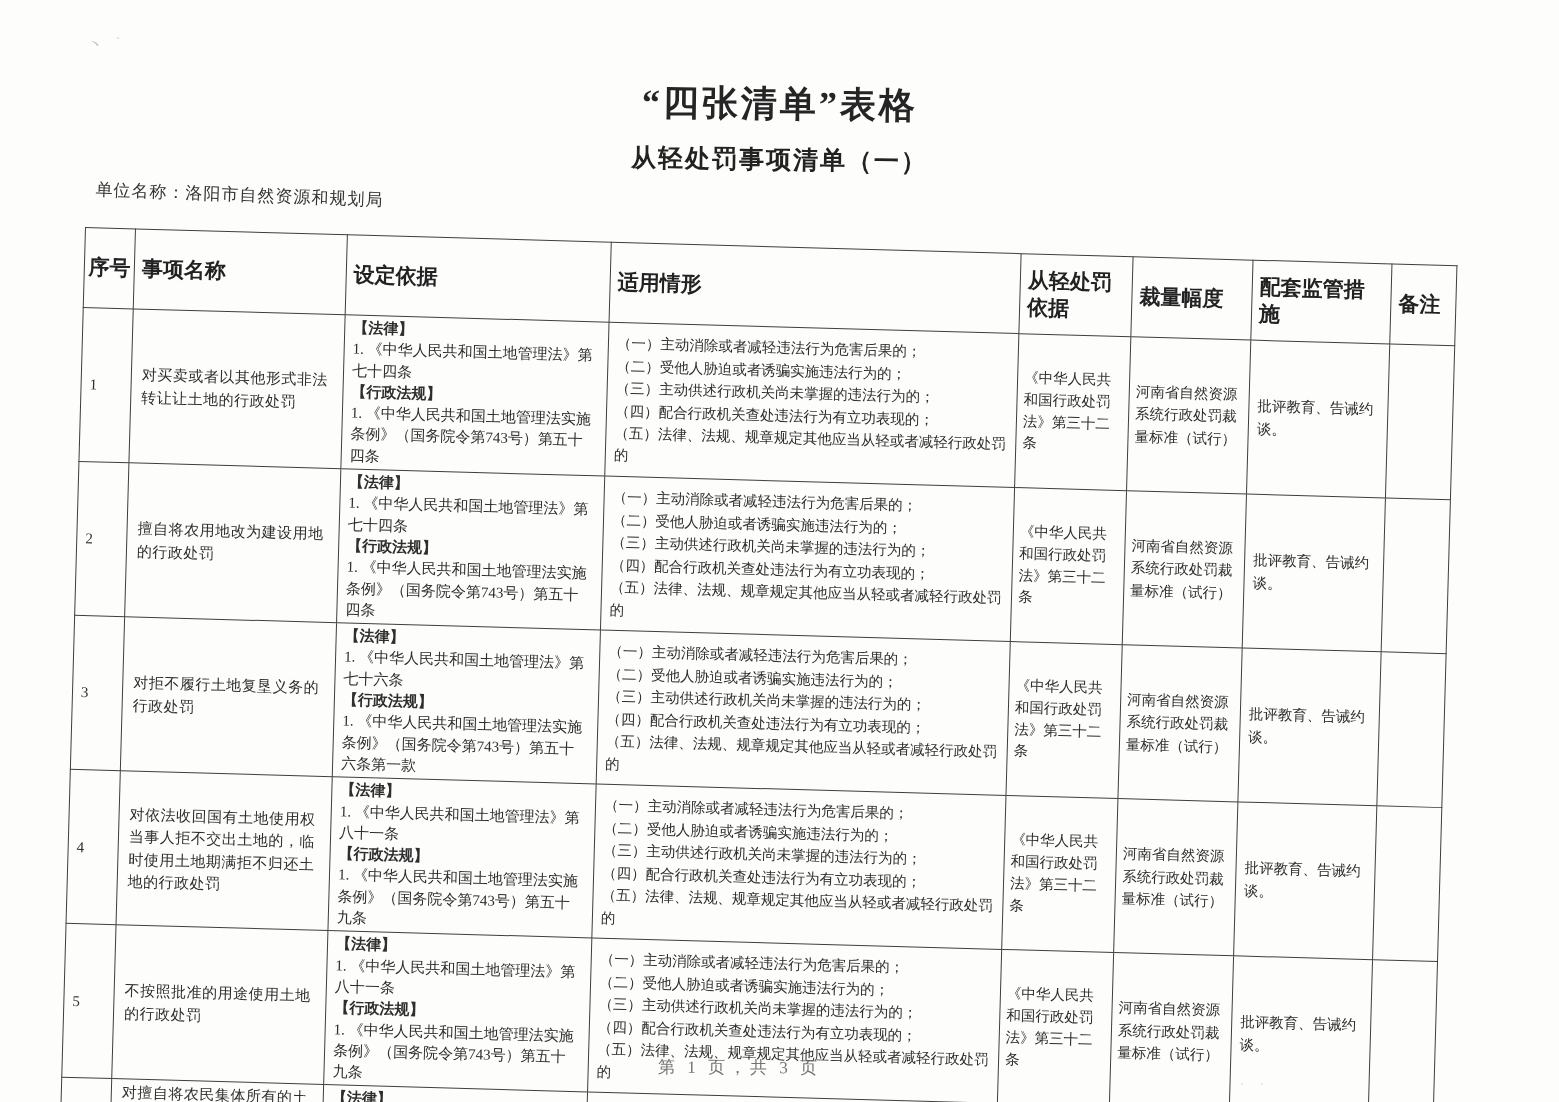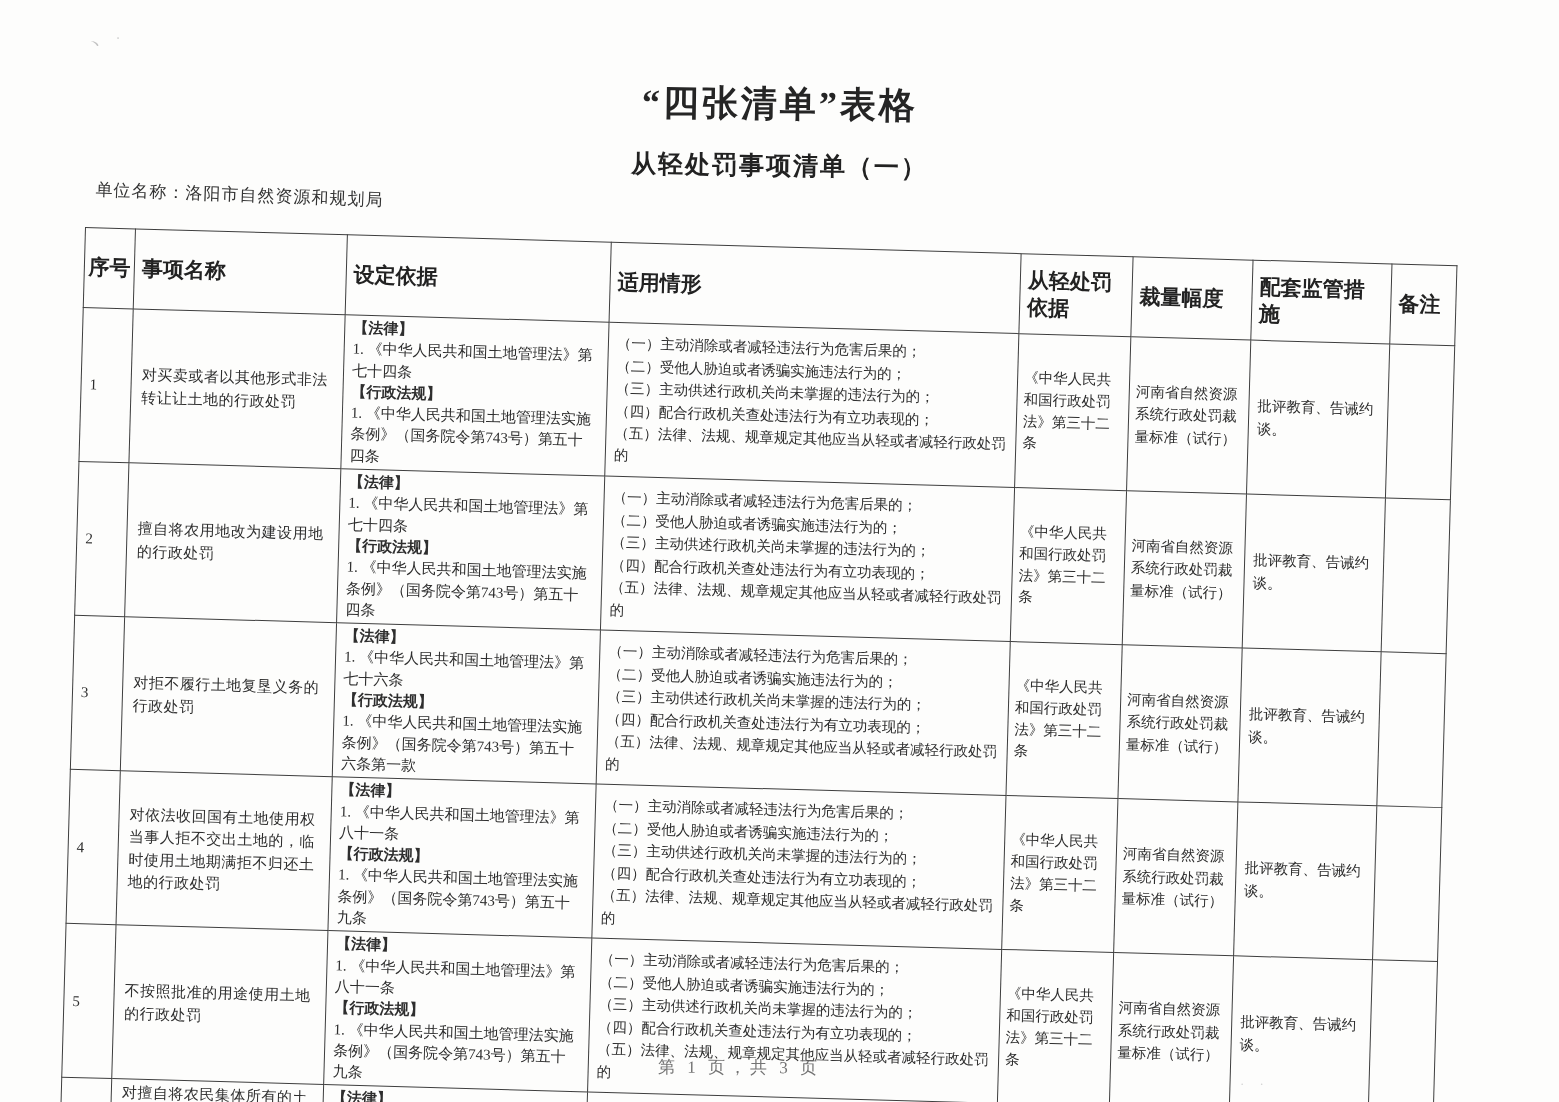--- a/index.html
+++ b/index.html
@@ -16,21 +16,21 @@
   .pencil.tl{left:88px;top:32px;transform:rotate(-14deg);}
   .pencil.br{left:1240px;top:1076px;color:#d4d4d4;}
 
   
   .title-block{position:absolute;left:0;top:80px;width:100%;text-align:center;}
   .title-block .t1{
     display:inline-block;font-size:36px;font-weight:600;letter-spacing:3px;
     color:#252525;transform:rotate(0.7deg);margin:0;
   }
   .title-block .t2{
-    display:block;margin-top:20px;
+    display:block;margin-top:14px;
   }
   .title-block .t2 span{
     display:inline-block;font-size:25px;font-weight:700;letter-spacing:2px;
     color:#222;transform:rotate(0.8deg);
   }
 
   .unit-line{
     position:absolute;left:96px;top:178px;font-size:17px;letter-spacing:1px;
     transform:rotate(2.1deg);transform-origin:0 0;color:#333;
   }

